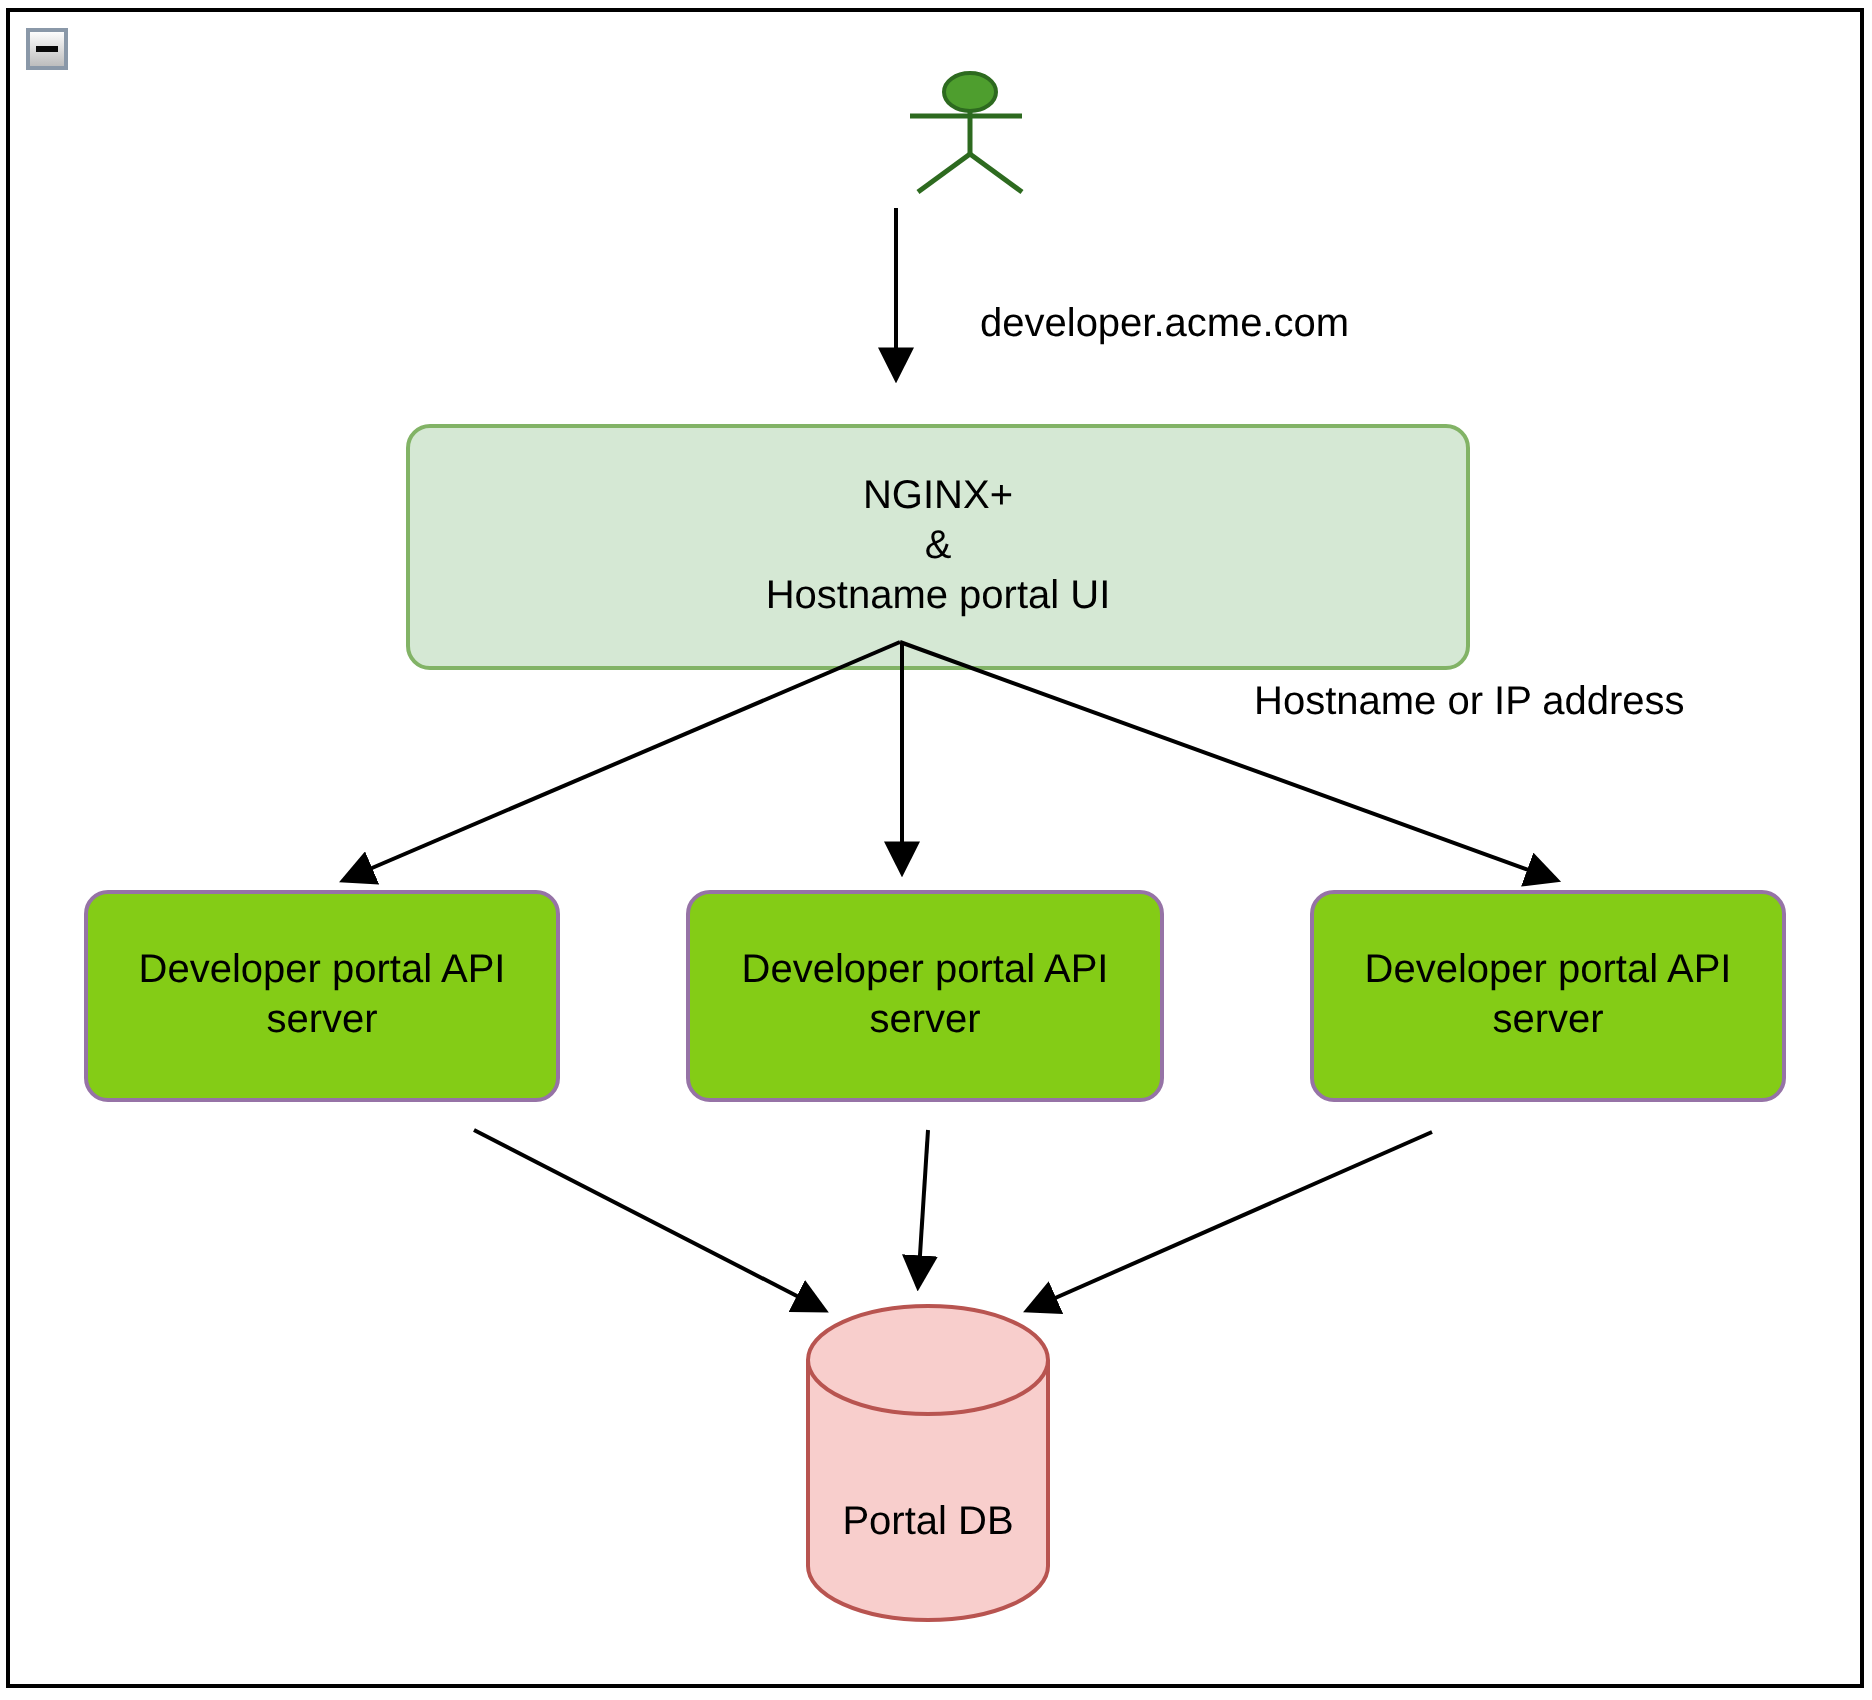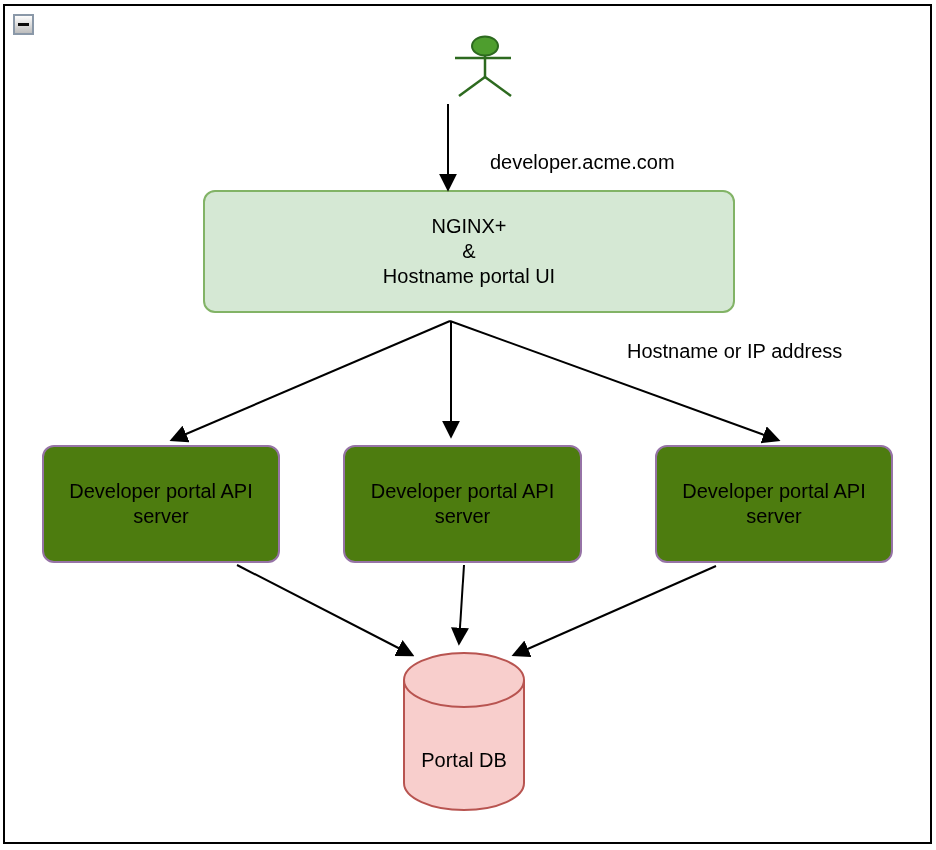--- a/index.html
+++ b/index.html
@@ -41,29 +41,29 @@
     border-radius: 12px;
     display: flex;
     flex-direction: column;
     align-items: center;
     justify-content: center;
     text-align: center;
     font-size: 20px;
     line-height: 25px;
   }
   .node-nginx {
-    left: 203px; top: 190px;
+    left: 203px; top: 212px;
     width: 532px; height: 123px;
     background: #d5e8d4;
     border: 2px solid #82b366;
   }
   .node-api {
     top: 445px;
-    width: 238px; height: 118px;
-    background: #4d7c0f;
+    width: 238px; height: 106px;
+    background: #84cc16;
     border: 2px solid #9673a6;
     padding: 0 13px;
   }
   .node-api-1 { left: 42px; }
   .node-api-2 { left: 343px; width: 239px; }
   .node-api-3 { left: 655px; }
   .edge-label {
     position: absolute;
     font-size: 20px;
     line-height: 24px;

